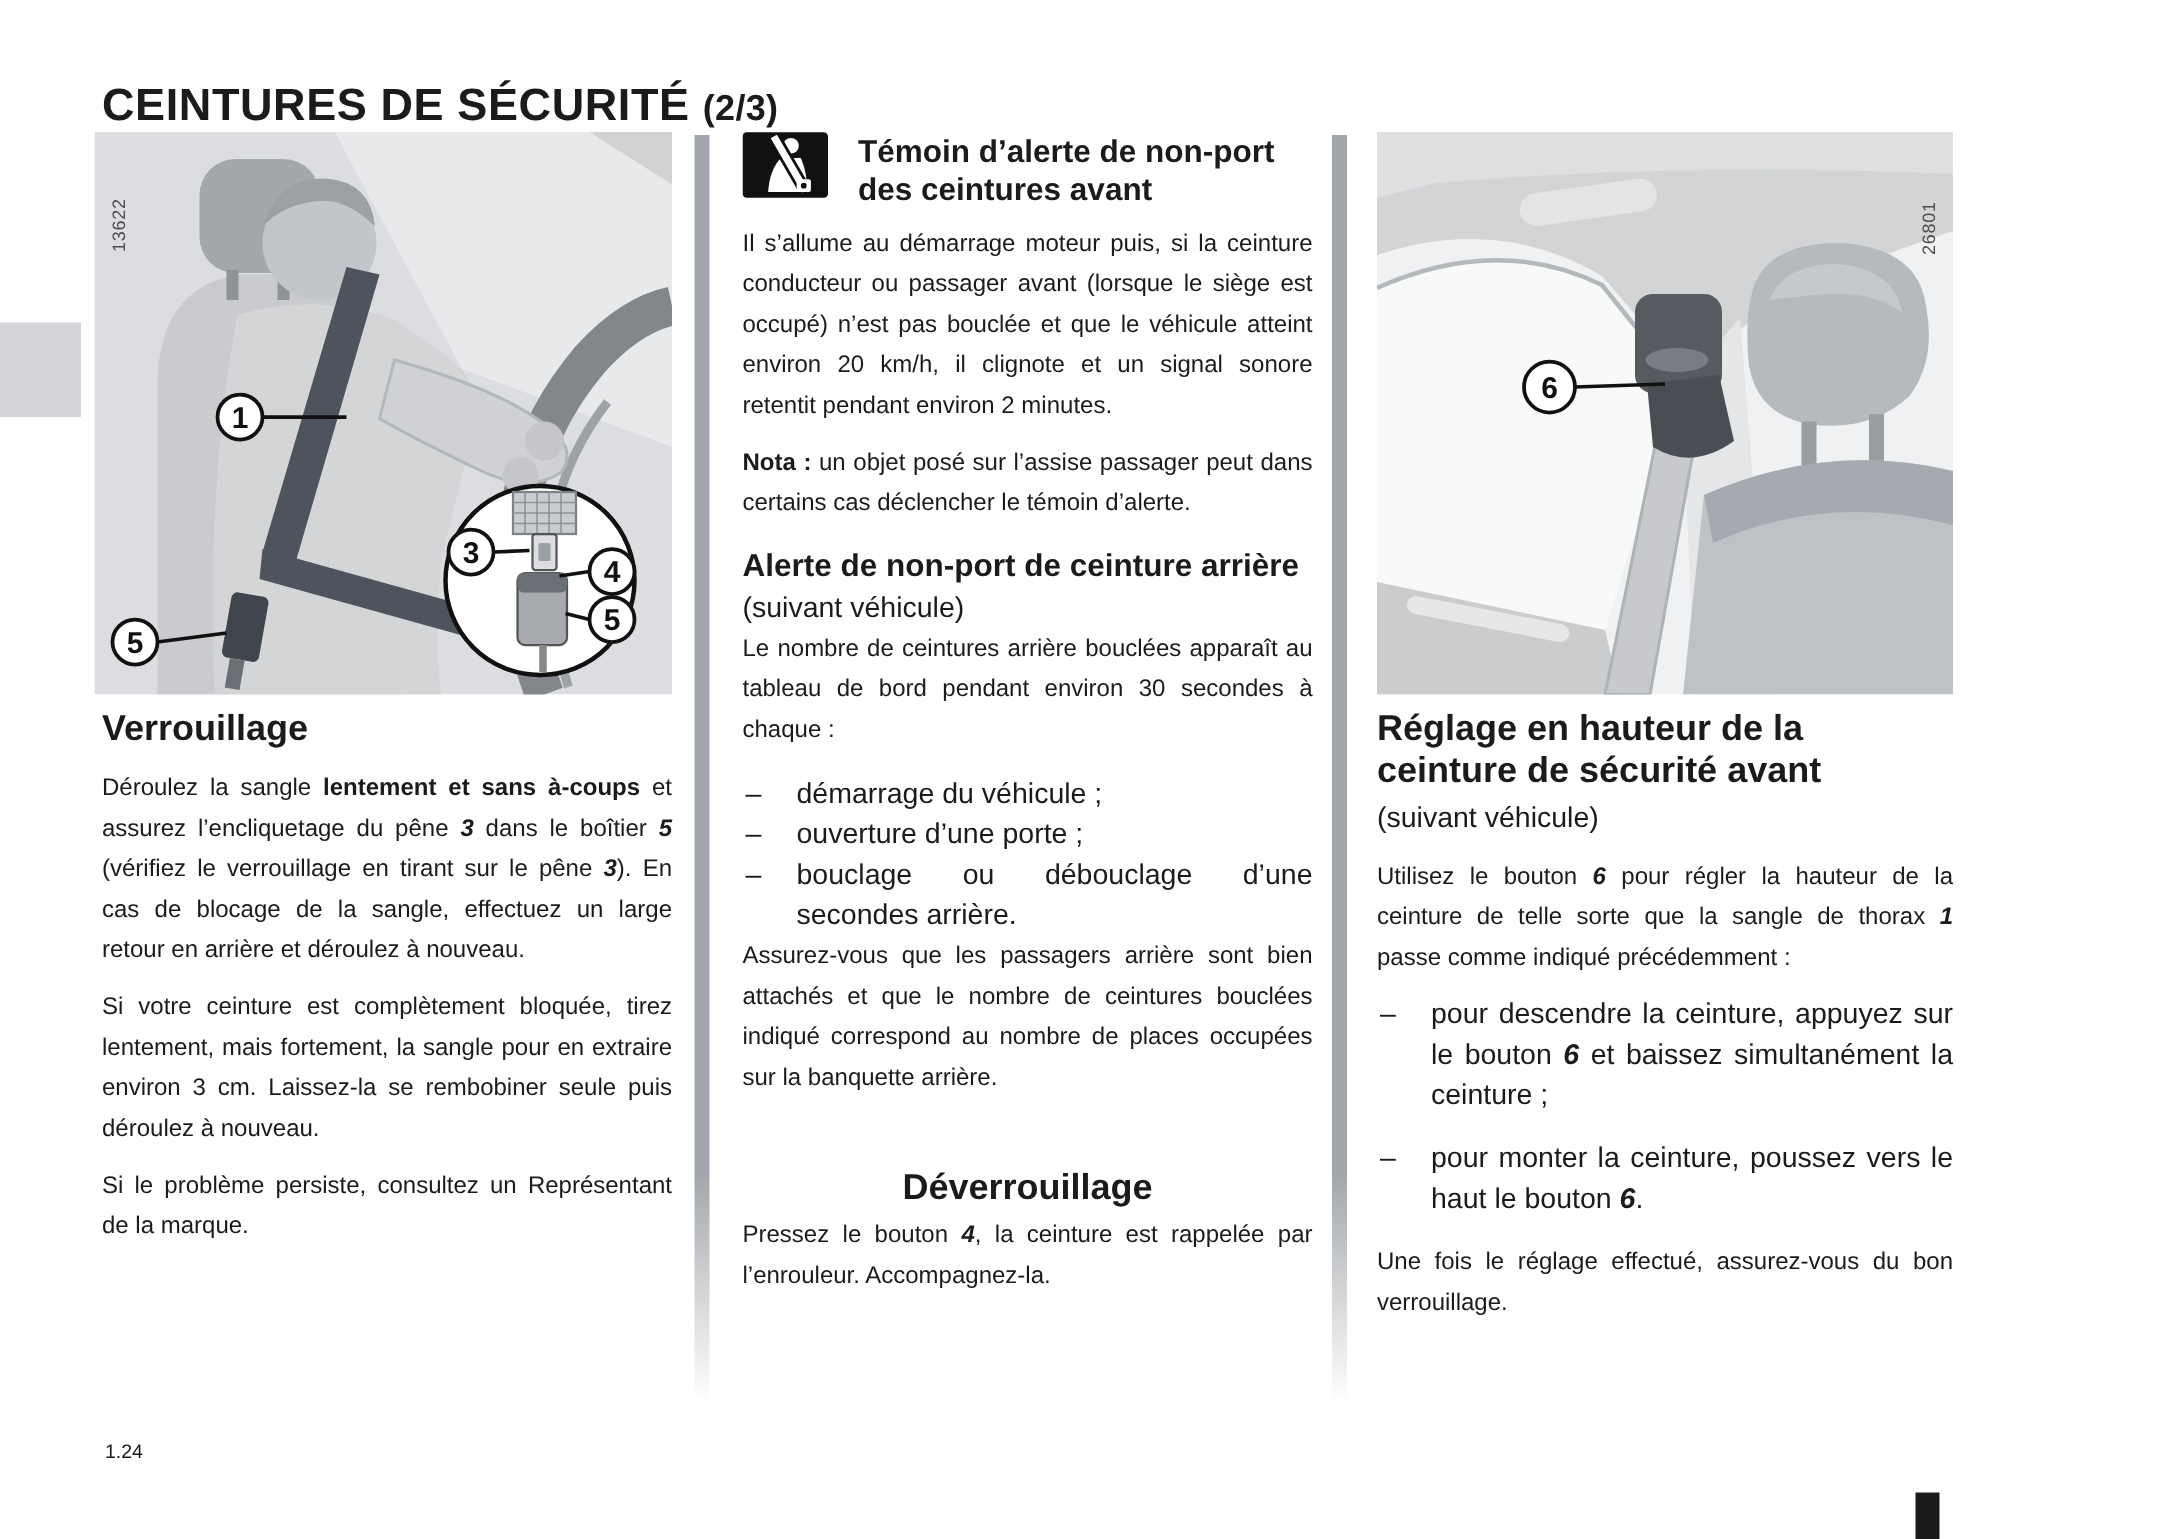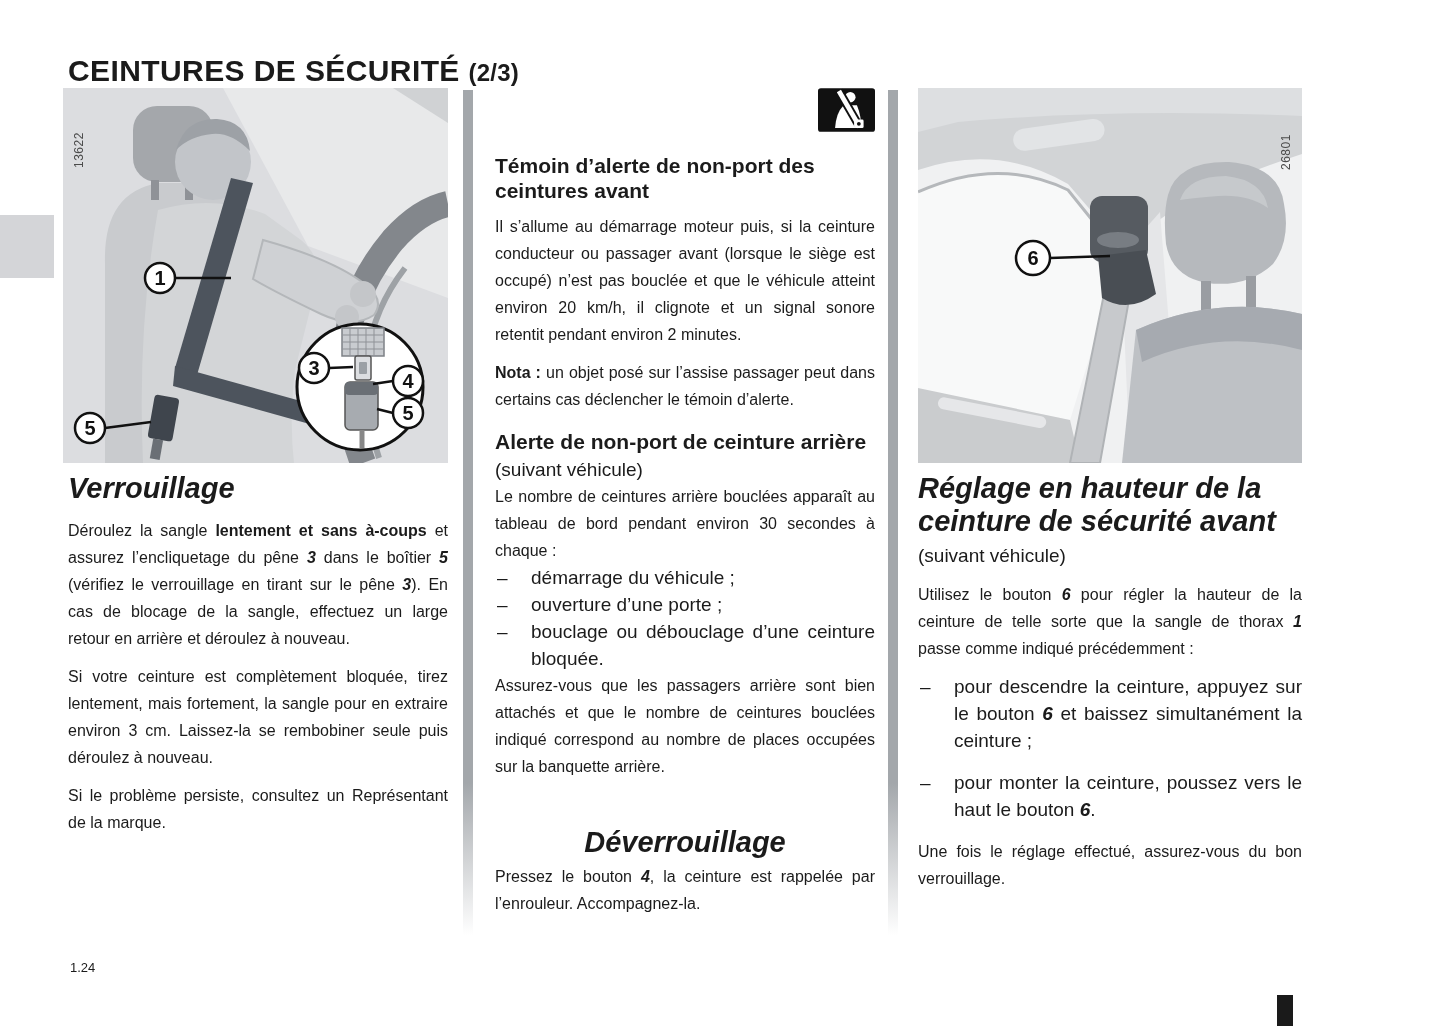--- a/index.html
+++ b/index.html
@@ -34,27 +34,27 @@
   .callout-num{font-size:20px;font-weight:bold;fill:#111;}
   .fig-id{font-size:12px;fill:#4b4b4b;letter-spacing:.5px;}
 
   
   .textcol{position:absolute;}
   #col-left-text{left:68px;top:472px;width:380px;}
   #col-middle{left:495px;top:88px;width:380px;}
   #col-right-text{left:918px;top:472px;width:384px;}
 
   p.body{margin:0 0 11px;font-size:16px;line-height:27px;text-align:justify;}
-  p.tight{margin-bottom:0;}
-  h2.section{font-size:29px;font-weight:bold;margin:0 0 12px;font-style:italic;}
+  p.tight{margin-bottom:16px;}
+  h2.section{font-size:24px;font-weight:bold;margin:0 0 12px;}
   h3.subsection{font-size:21px;font-weight:bold;line-height:25px;margin:16px 0 2px;text-align:justify;}
   p.variant{font-size:19px;line-height:27px;margin:0;}
   p.variant.gap{margin-bottom:12px;}
 
-  .icon-row{display:flex;gap:20px;margin-bottom:10px;align-items:flex-end;flex-direction:column;}
+  .icon-row{display:flex;gap:20px;margin-bottom:10px;align-items:flex-start;}
   .warn-icon-box{width:57px;height:44px;flex:none;}
   .mid-head{font-size:21px;font-weight:bold;line-height:25px;padding-top:1px;}
 
   ul.dash{list-style:none;margin:0;padding:0;}
   ul.dash li{position:relative;padding-left:36px;font-size:19px;line-height:27px;text-align:justify;}
   ul.dash li::before{content:"\2013";position:absolute;left:2px;}
   ul.dash.spaced li{margin-bottom:15px;}
   .after-list{margin-top:0;}
   h2.deverrouillage{margin-top:46px;margin-bottom:4px;text-align:center;}
 </style>
@@ -206,21 +206,21 @@
     <div class="mid-head">Témoin d’alerte de non-port des ceintures avant</div>
   </div>
   <p class="body"><span>Il s’allume au démarrage moteur puis, si la ceinture conducteur ou passager avant (lorsque le siège est occupé) n’est pas bouclée et que le véhicule atteint environ 20 km/h, il clignote et un signal sonore retentit pendant environ 2 minutes.</span></p>
   <p class="body"><span class="b">Nota :</span><span> un objet posé sur l’assise passager peut dans certains cas déclencher le témoin d’alerte.</span></p>
   <h3 class="subsection">Alerte de non-port de ceinture arrière</h3>
   <p class="variant">(suivant véhicule)</p>
   <p class="body tight"><span>Le nombre de ceintures arrière bouclées apparaît au tableau de bord pendant environ 30 secondes à chaque :</span></p>
   <ul class="dash">
     <li>démarrage du véhicule ;</li>
     <li>ouverture d’une porte ;</li>
-    <li>bouclage ou débouclage d’une ceinture bloquée.</li>
+    <li>bouclage ou débouclage d’une secondes arrière.</li>
   </ul>
   <p class="body after-list"><span>Assurez-vous que les passagers arrière sont bien attachés et que le nombre de ceintures bouclées indiqué correspond au nombre de places occupées sur la banquette arrière.</span></p>
   <h2 class="section deverrouillage">Déverrouillage</h2>
   <p class="body"><span>Pressez le bouton </span><span class="bi">4</span><span>, la ceinture est rappelée par l’enrouleur. Accompagnez-la.</span></p>
 </div>
 
 <div class="textcol" id="col-right-text">
   <h2 class="section" style="margin-bottom:4px;">Réglage en hauteur de la ceinture de sécurité avant</h2>
   <p class="variant gap">(suivant véhicule)</p>
   <p class="body"><span>Utilisez le bouton </span><span class="bi">6</span><span> pour régler la hauteur de la ceinture de telle sorte que la sangle de thorax </span><span class="bi">1</span><span> passe comme indiqué précédemment :</span></p>

